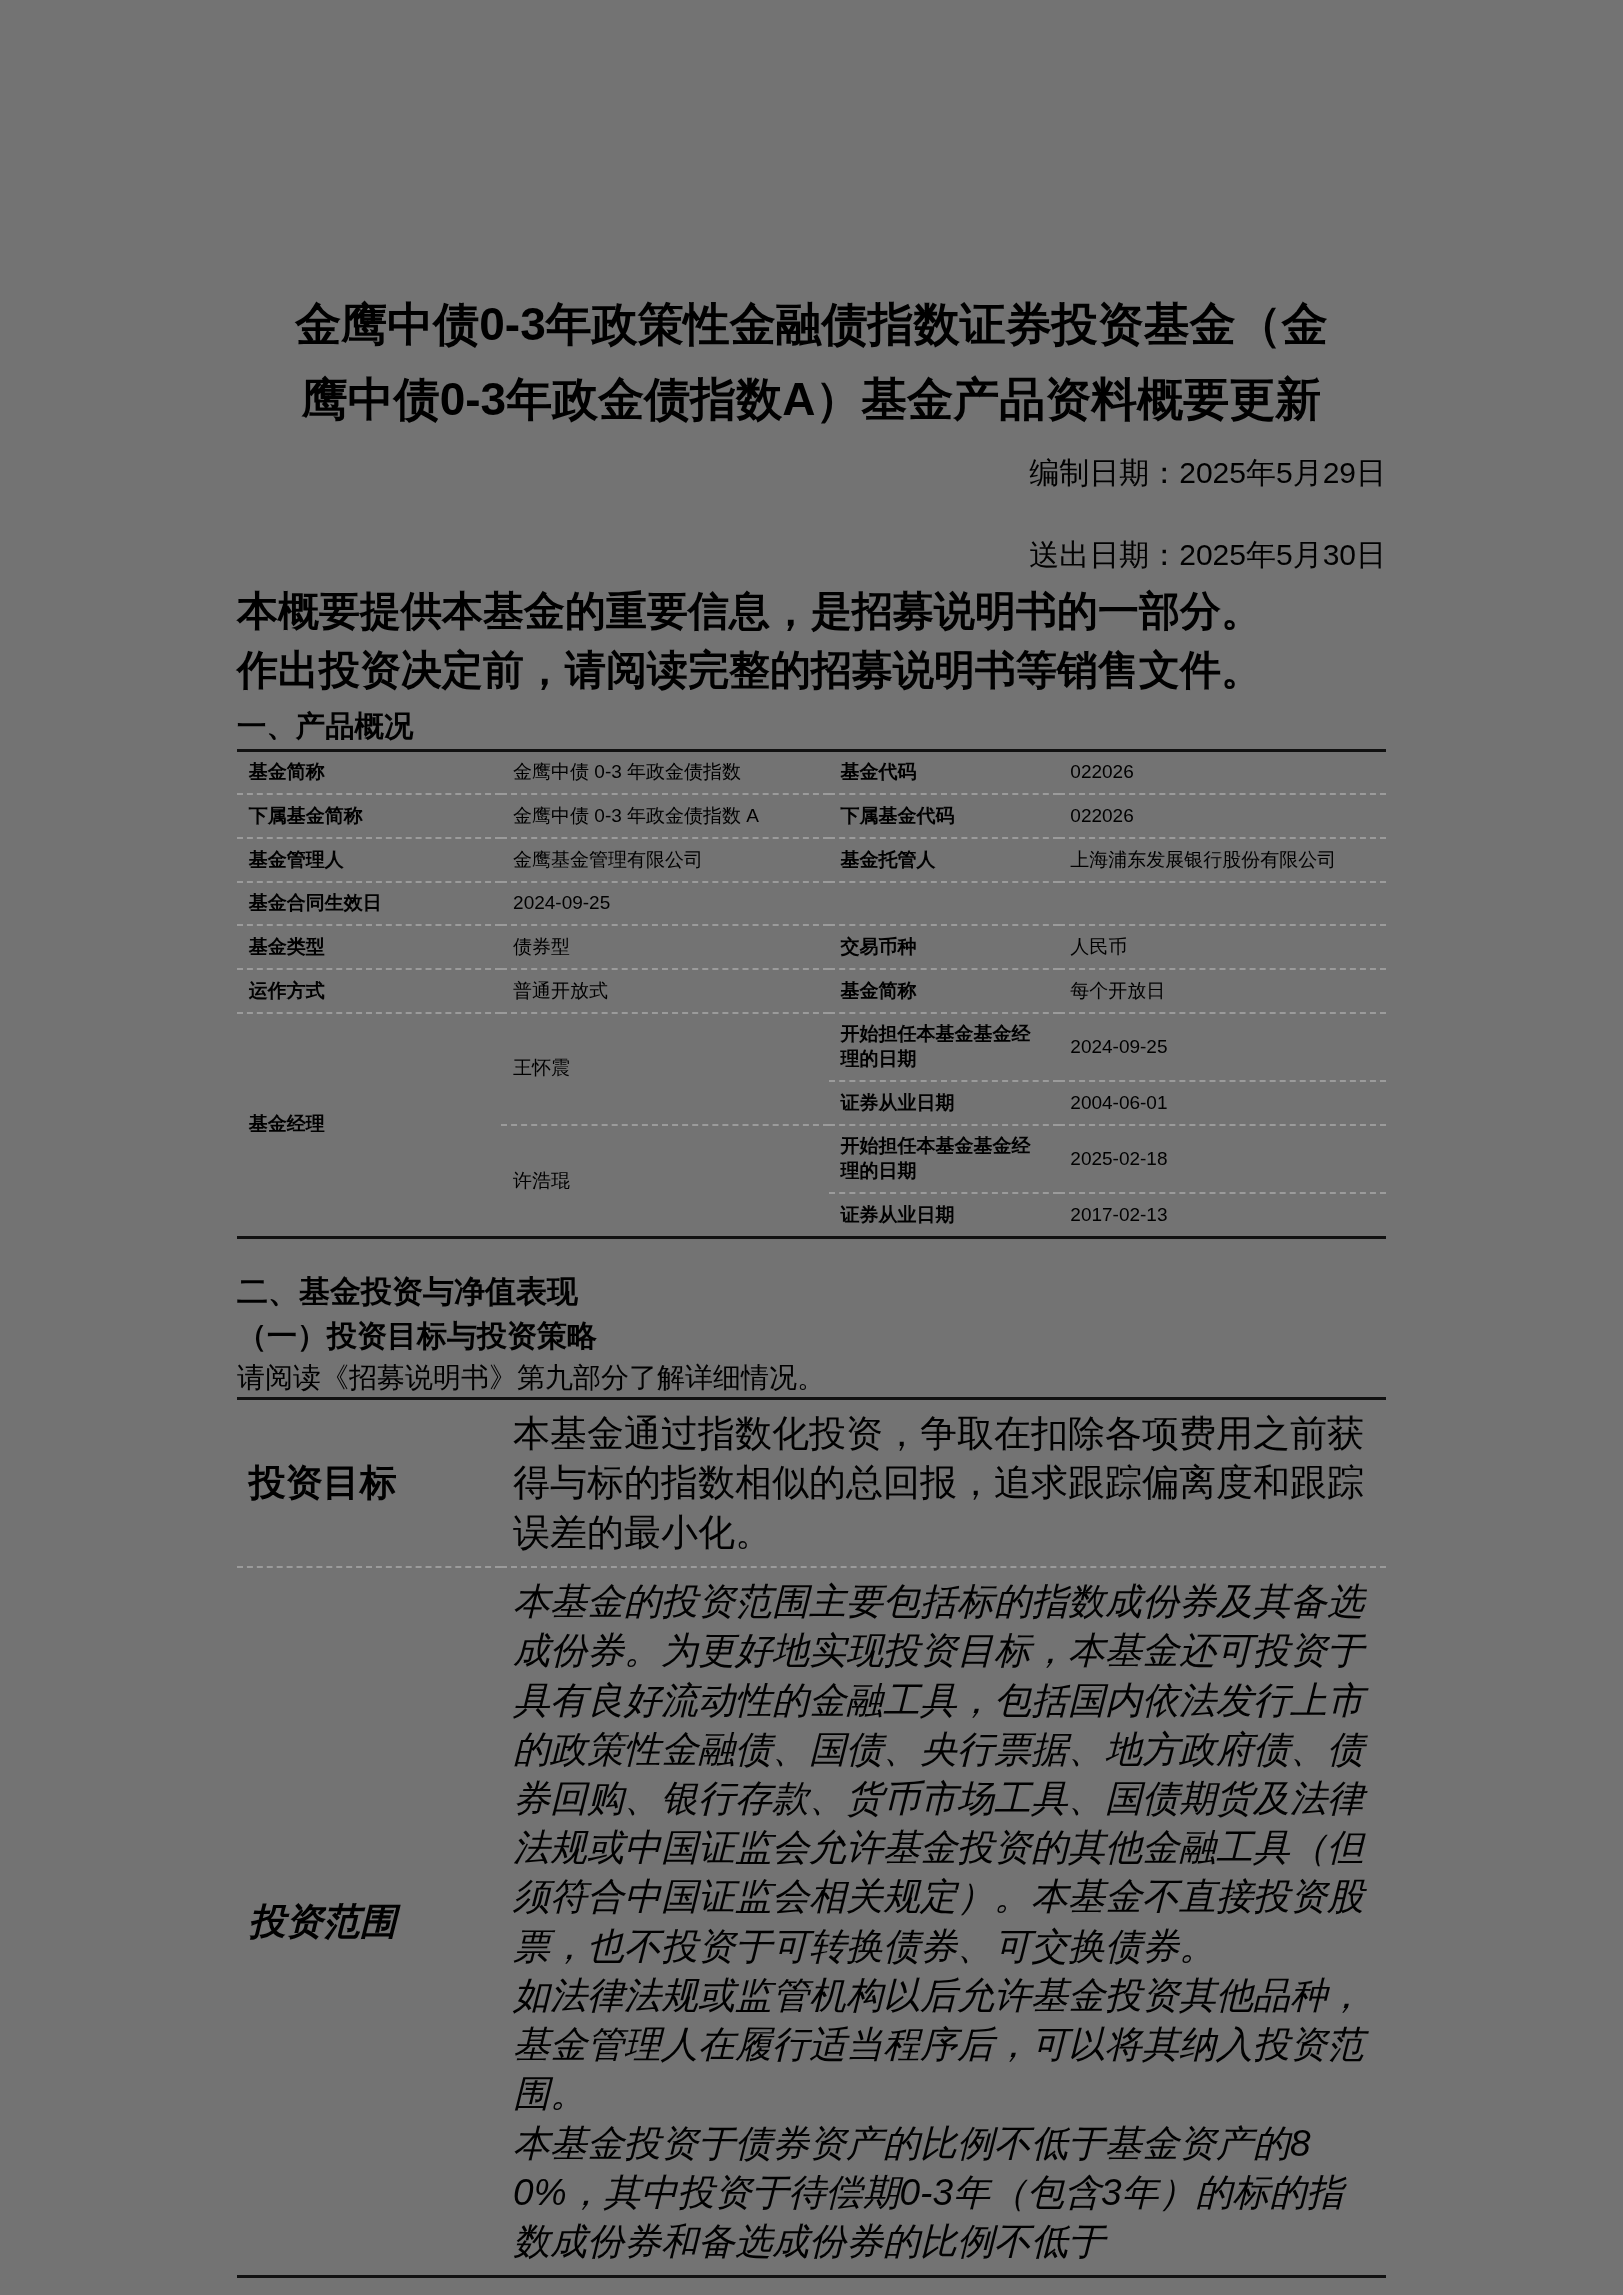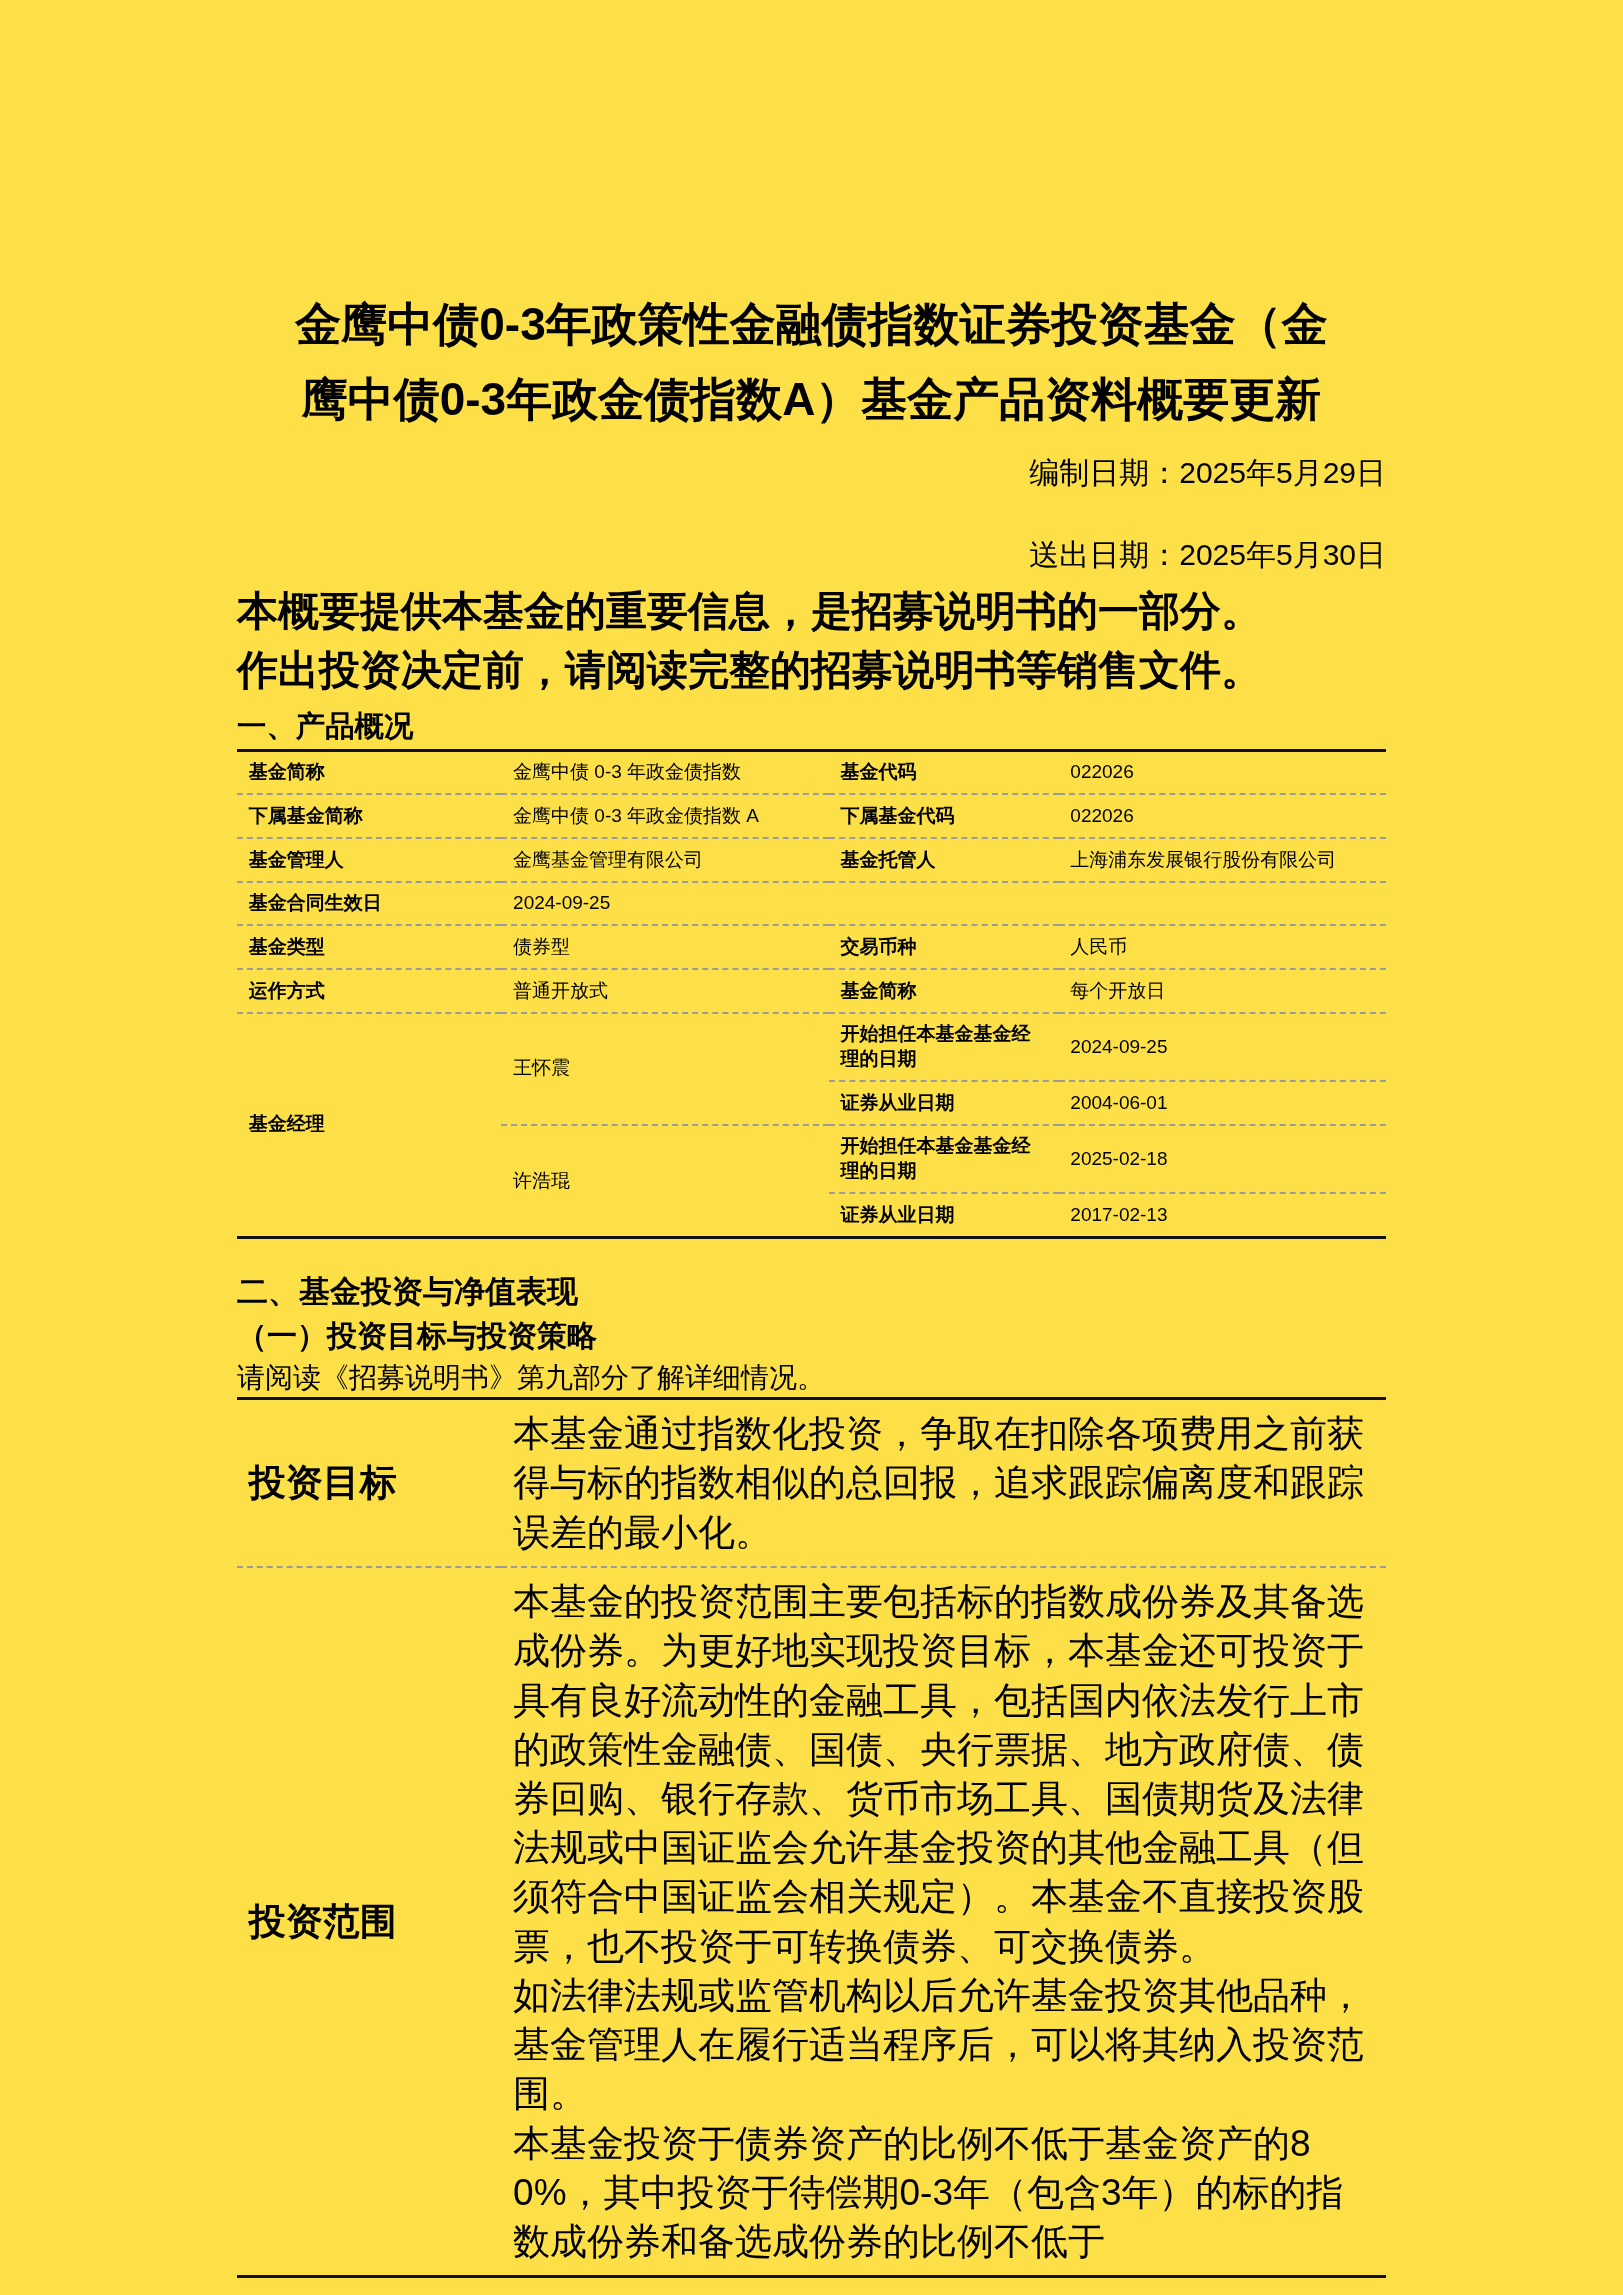--- a/index.html
+++ b/index.html
@@ -7,21 +7,21 @@
     padding: 0;
     background: #ffffff;
     font-family: "Liberation Sans", "DejaVu Sans", sans-serif;
     color: #000000;
   }
   .page {
     position: relative;
     width: 1623px;
     height: 2295px;
     margin: 0 auto;
-    background: #fde047;
+    background: #737373;
     box-sizing: border-box;
     padding: 287px 237px 0 237px;
     overflow: hidden;
   }
   .doc-title {
     font-size: 46px;
     font-weight: 700;
     text-align: center;
     line-height: 1.62;
     margin: 0;
@@ -94,21 +94,21 @@
     font-size: 37px;
   }
   table.grid2 td {
     padding: 9.2px 9.2px 9.2px 11.8px;
     vertical-align: middle;
     line-height: 1.33;
     word-break: break-all;
     overflow-wrap: anywhere;
   }
   table.grid2 td.lbl { font-weight: 700; }
-  table.grid2 tr + tr td { border-top: 2.6px dashed #9b9b9b; }
+  table.grid2 tr + tr td { border-top: 2.6px dashed #9b9b9b; font-style: italic; }
   table.grid2 p { margin: 0; }
   .page-num {
     margin-top: 35px;
     text-align: center;
     font-size: 26px;
   }
   col.c1 { width: 23%; }
   col.c2 { width: 28.5%; }
   col.c3 { width: 20%; }
   col.c4 { width: 28.5%; }

